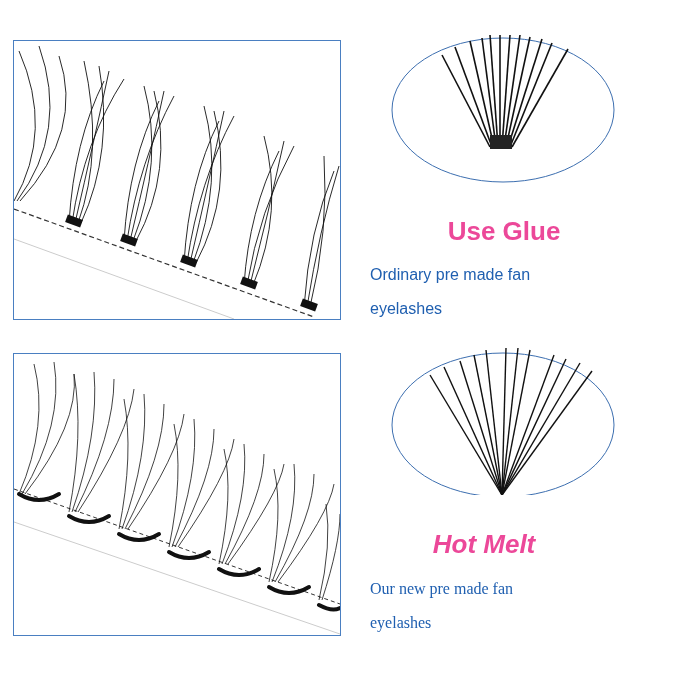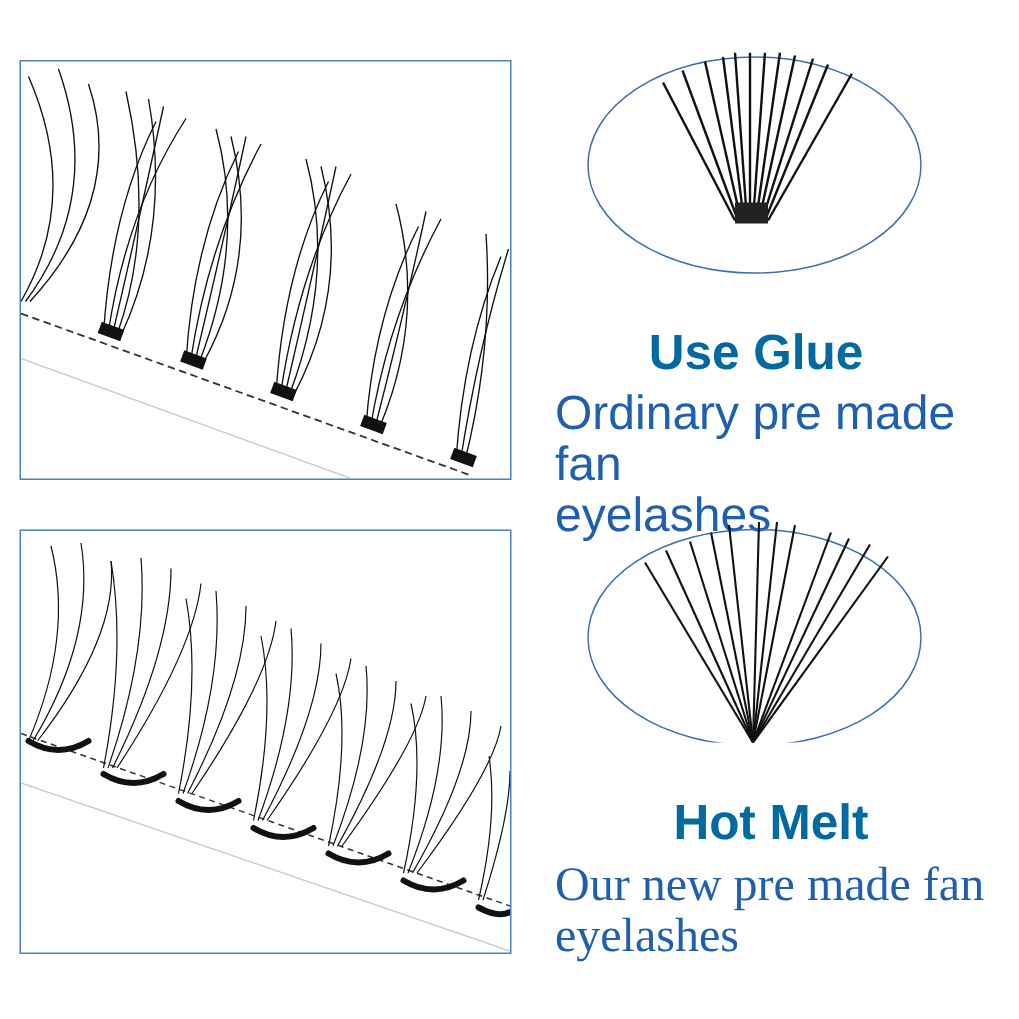--- a/index.html
+++ b/index.html
@@ -1,21 +1,21 @@
 <!DOCTYPE html>
 <html><head>
 <meta charset="utf-8">
 <style>
   html,body{margin:0;padding:0;background:#fff;}
   body{width:679px;height:679px;position:relative;overflow:hidden;font-family:"Liberation Sans",sans-serif;}
   .photo{position:absolute;border:1.5px solid #4a7fc1;background:#fff;overflow:hidden;box-sizing:border-box;}
   .photo svg{display:block;}
   .oval{position:absolute;}
-  .title{position:absolute;color:#0369a1;font-weight:bold;font-size:33px;text-align:center;width:260px;}
-  .desc{position:absolute;color:#1f5fb0;font-size:32px;line-height:34px;width:300px;}
+  .title{position:absolute;color:#ec4899;font-weight:bold;font-size:26px;text-align:center;width:260px;}
+  .desc{position:absolute;color:#1f5fb0;font-size:16px;line-height:34px;width:300px;}
 </style>
 </head>
 <body>
 
 <div class="photo" style="left:13px;top:40px;width:328px;height:280px;">
   <svg width="326" height="278" viewBox="0 0 326 278">
     <line x1="0" y1="168" x2="300" y2="276" stroke="#333" stroke-width="1.2" stroke-dasharray="5,3"></line>
     <line x1="0" y1="198" x2="220" y2="278" stroke="#ccc" stroke-width="1"></line>
     <g stroke="#111" fill="none" stroke-width="0.9">
       <path d="M0 160 Q40 90 5 10"></path>
@@ -131,17 +131,17 @@
     <line x1="112" y1="150" x2="96" y2="5"></line>
       <line x1="112" y1="150" x2="116" y2="3"></line>
     <line x1="112" y1="150" x2="128" y2="3"></line>
       <line x1="112" y1="150" x2="140" y2="5"></line>
     <line x1="112" y1="150" x2="164" y2="10"></line>
       <line x1="112" y1="150" x2="176" y2="14"></line>
     <line x1="112" y1="150" x2="190" y2="18"></line>
       <line x1="112" y1="150" x2="202" y2="26"></line>
   </g>
 </svg>
-<div class="title" style="left:384px;top:529px;">Hot Melt</div>
+<div class="title" style="left:354px;top:529px;font-style:italic;">Hot Melt</div>
 <div class="desc" style="left:370px;top:572px;font-family:Liberation Serif, serif;">
   <div>Our new pre made fan</div>
   <div>eyelashes</div>
 </div>
 
 </body></html>

